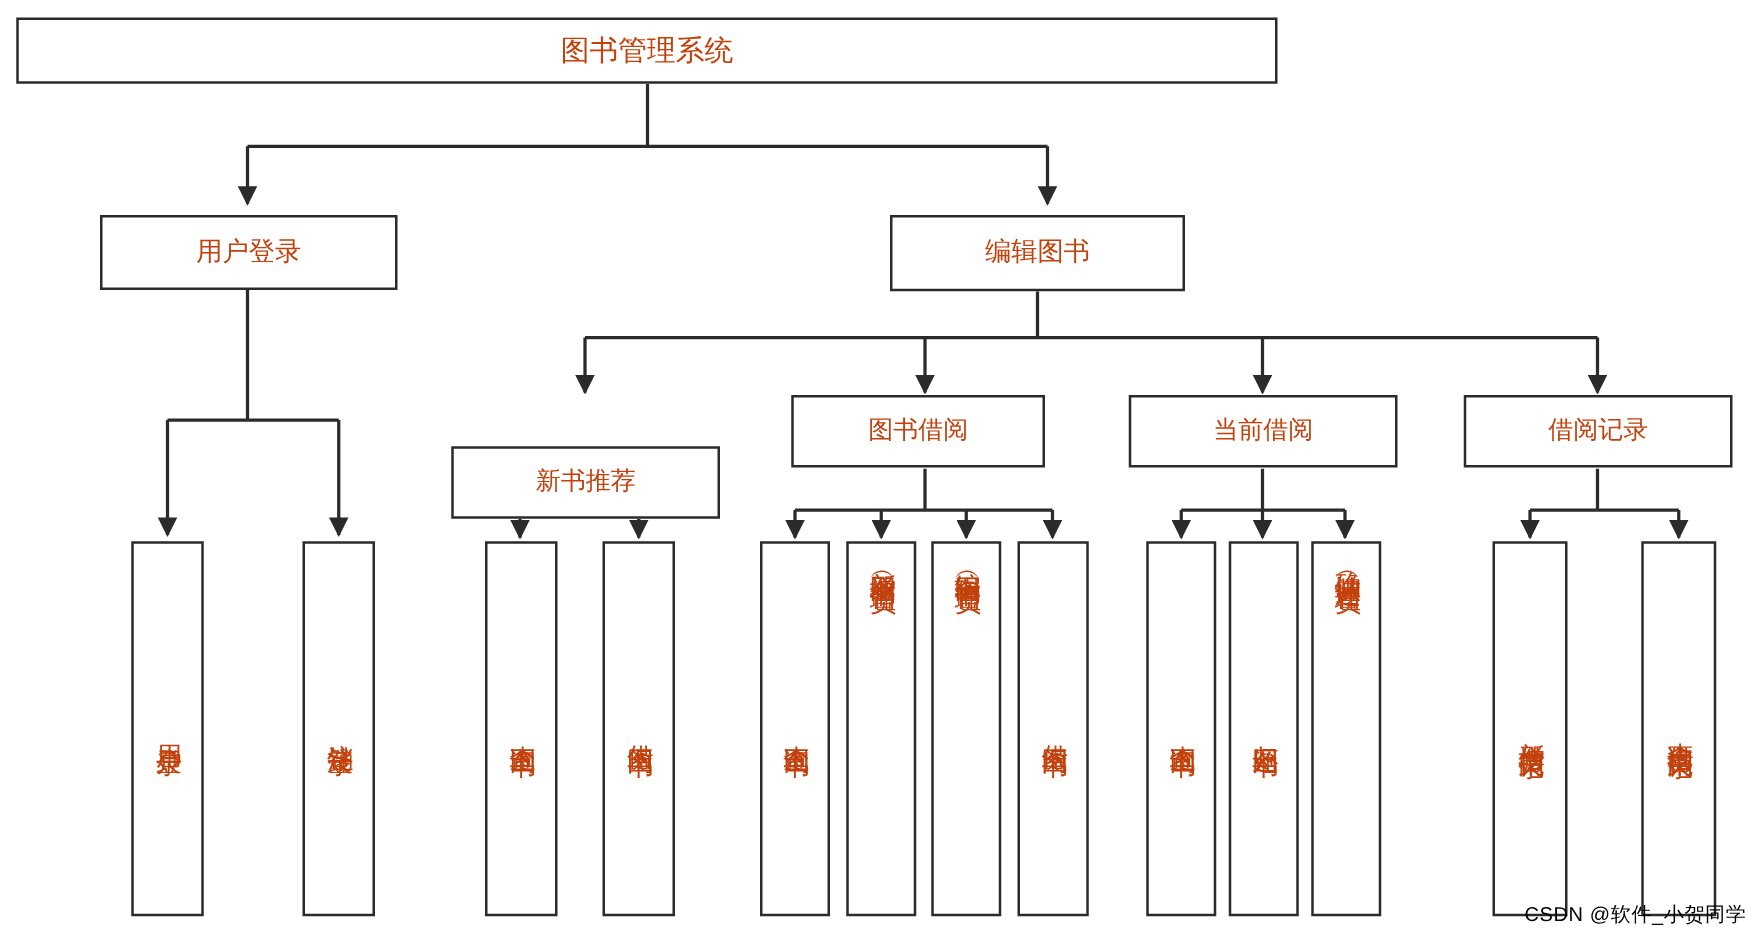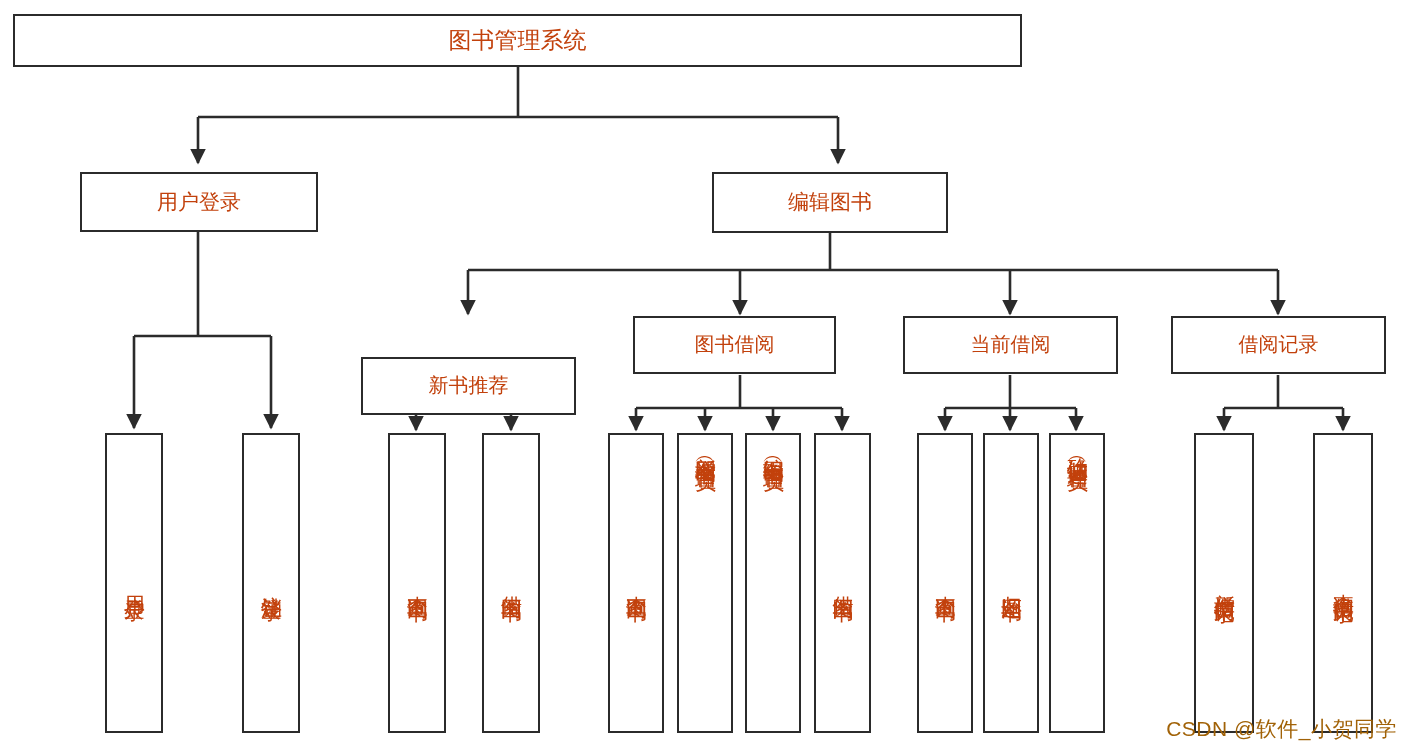--- a/index.html
+++ b/index.html
@@ -61,22 +61,22 @@
     display: block;
   }
   .node.leaf.centered {
     align-items: center;
     padding-top: 0;
   }
   .watermark {
     position: absolute;
     right: 8px;
     bottom: 4px;
-    font-size: 21px;
-    color: #a16207;
+    font-size: 16px;
+    color: #000000;
     letter-spacing: 0.5px;
     white-space: nowrap;
   }
 </style>
 </head>
 <body>
 
 <div id="canvas">
 
   <svg class="connectors" viewBox="0 0 1405 747" xmlns="http://www.w3.org/2000/svg">

